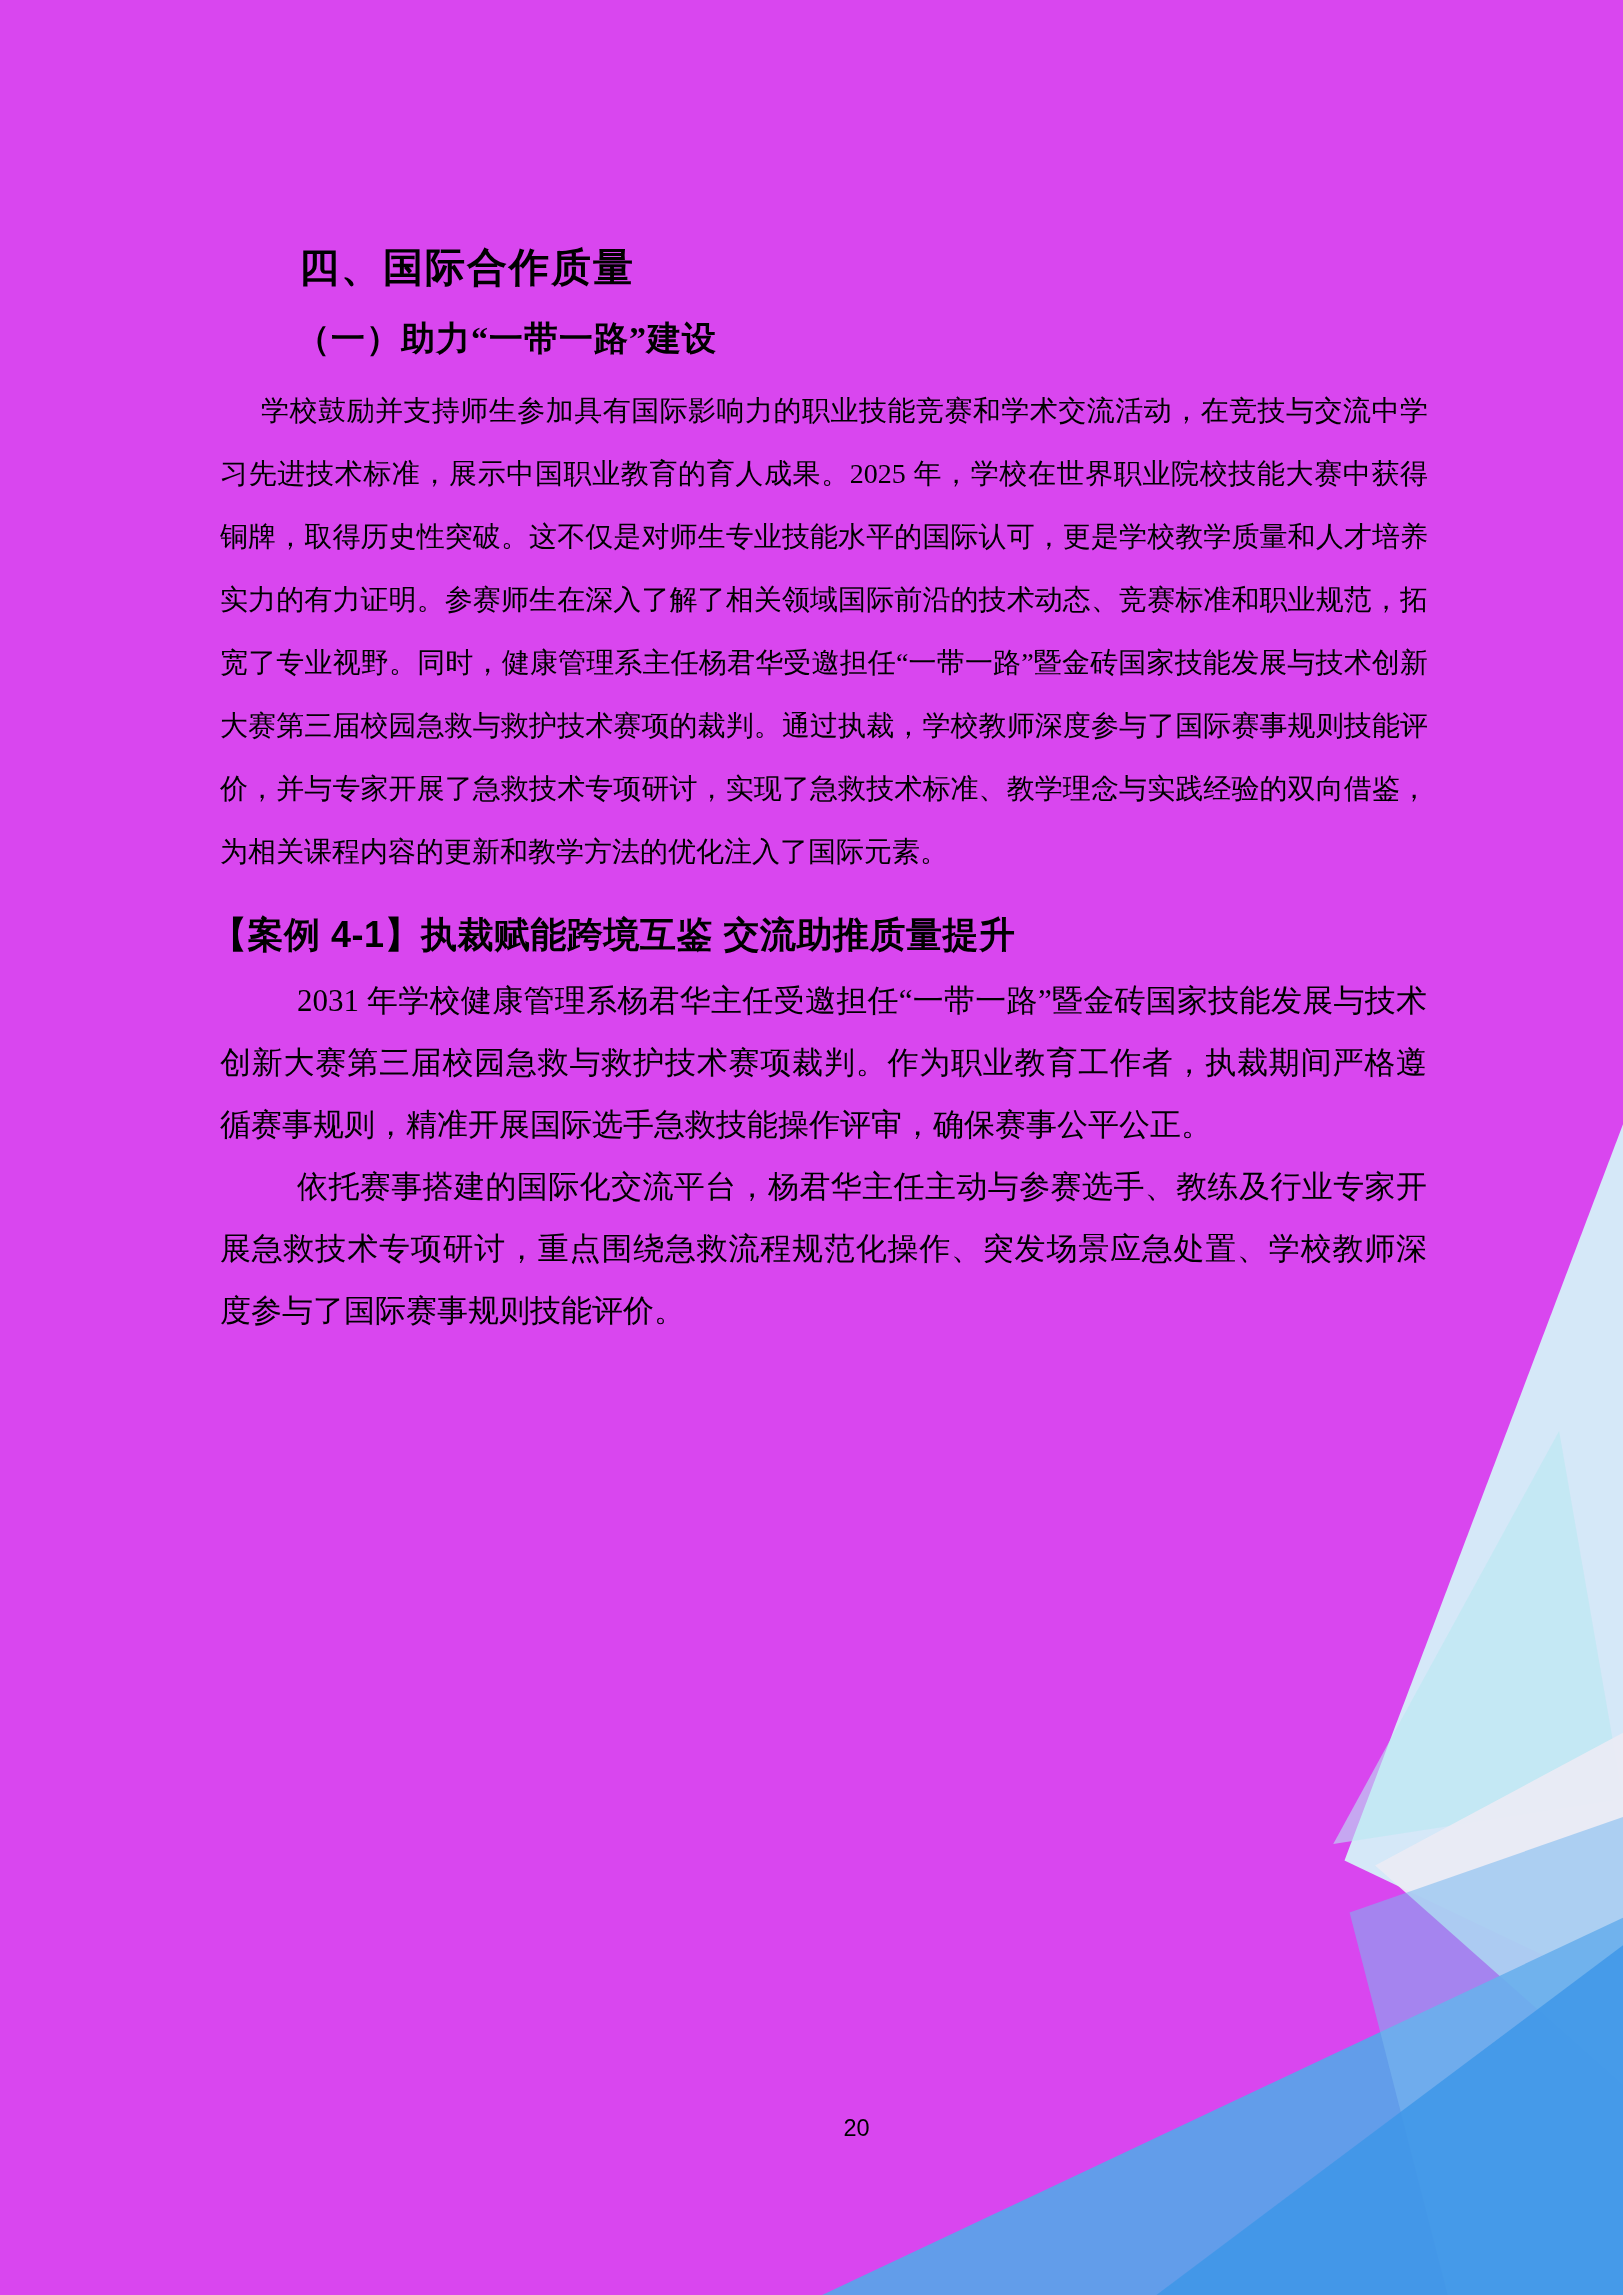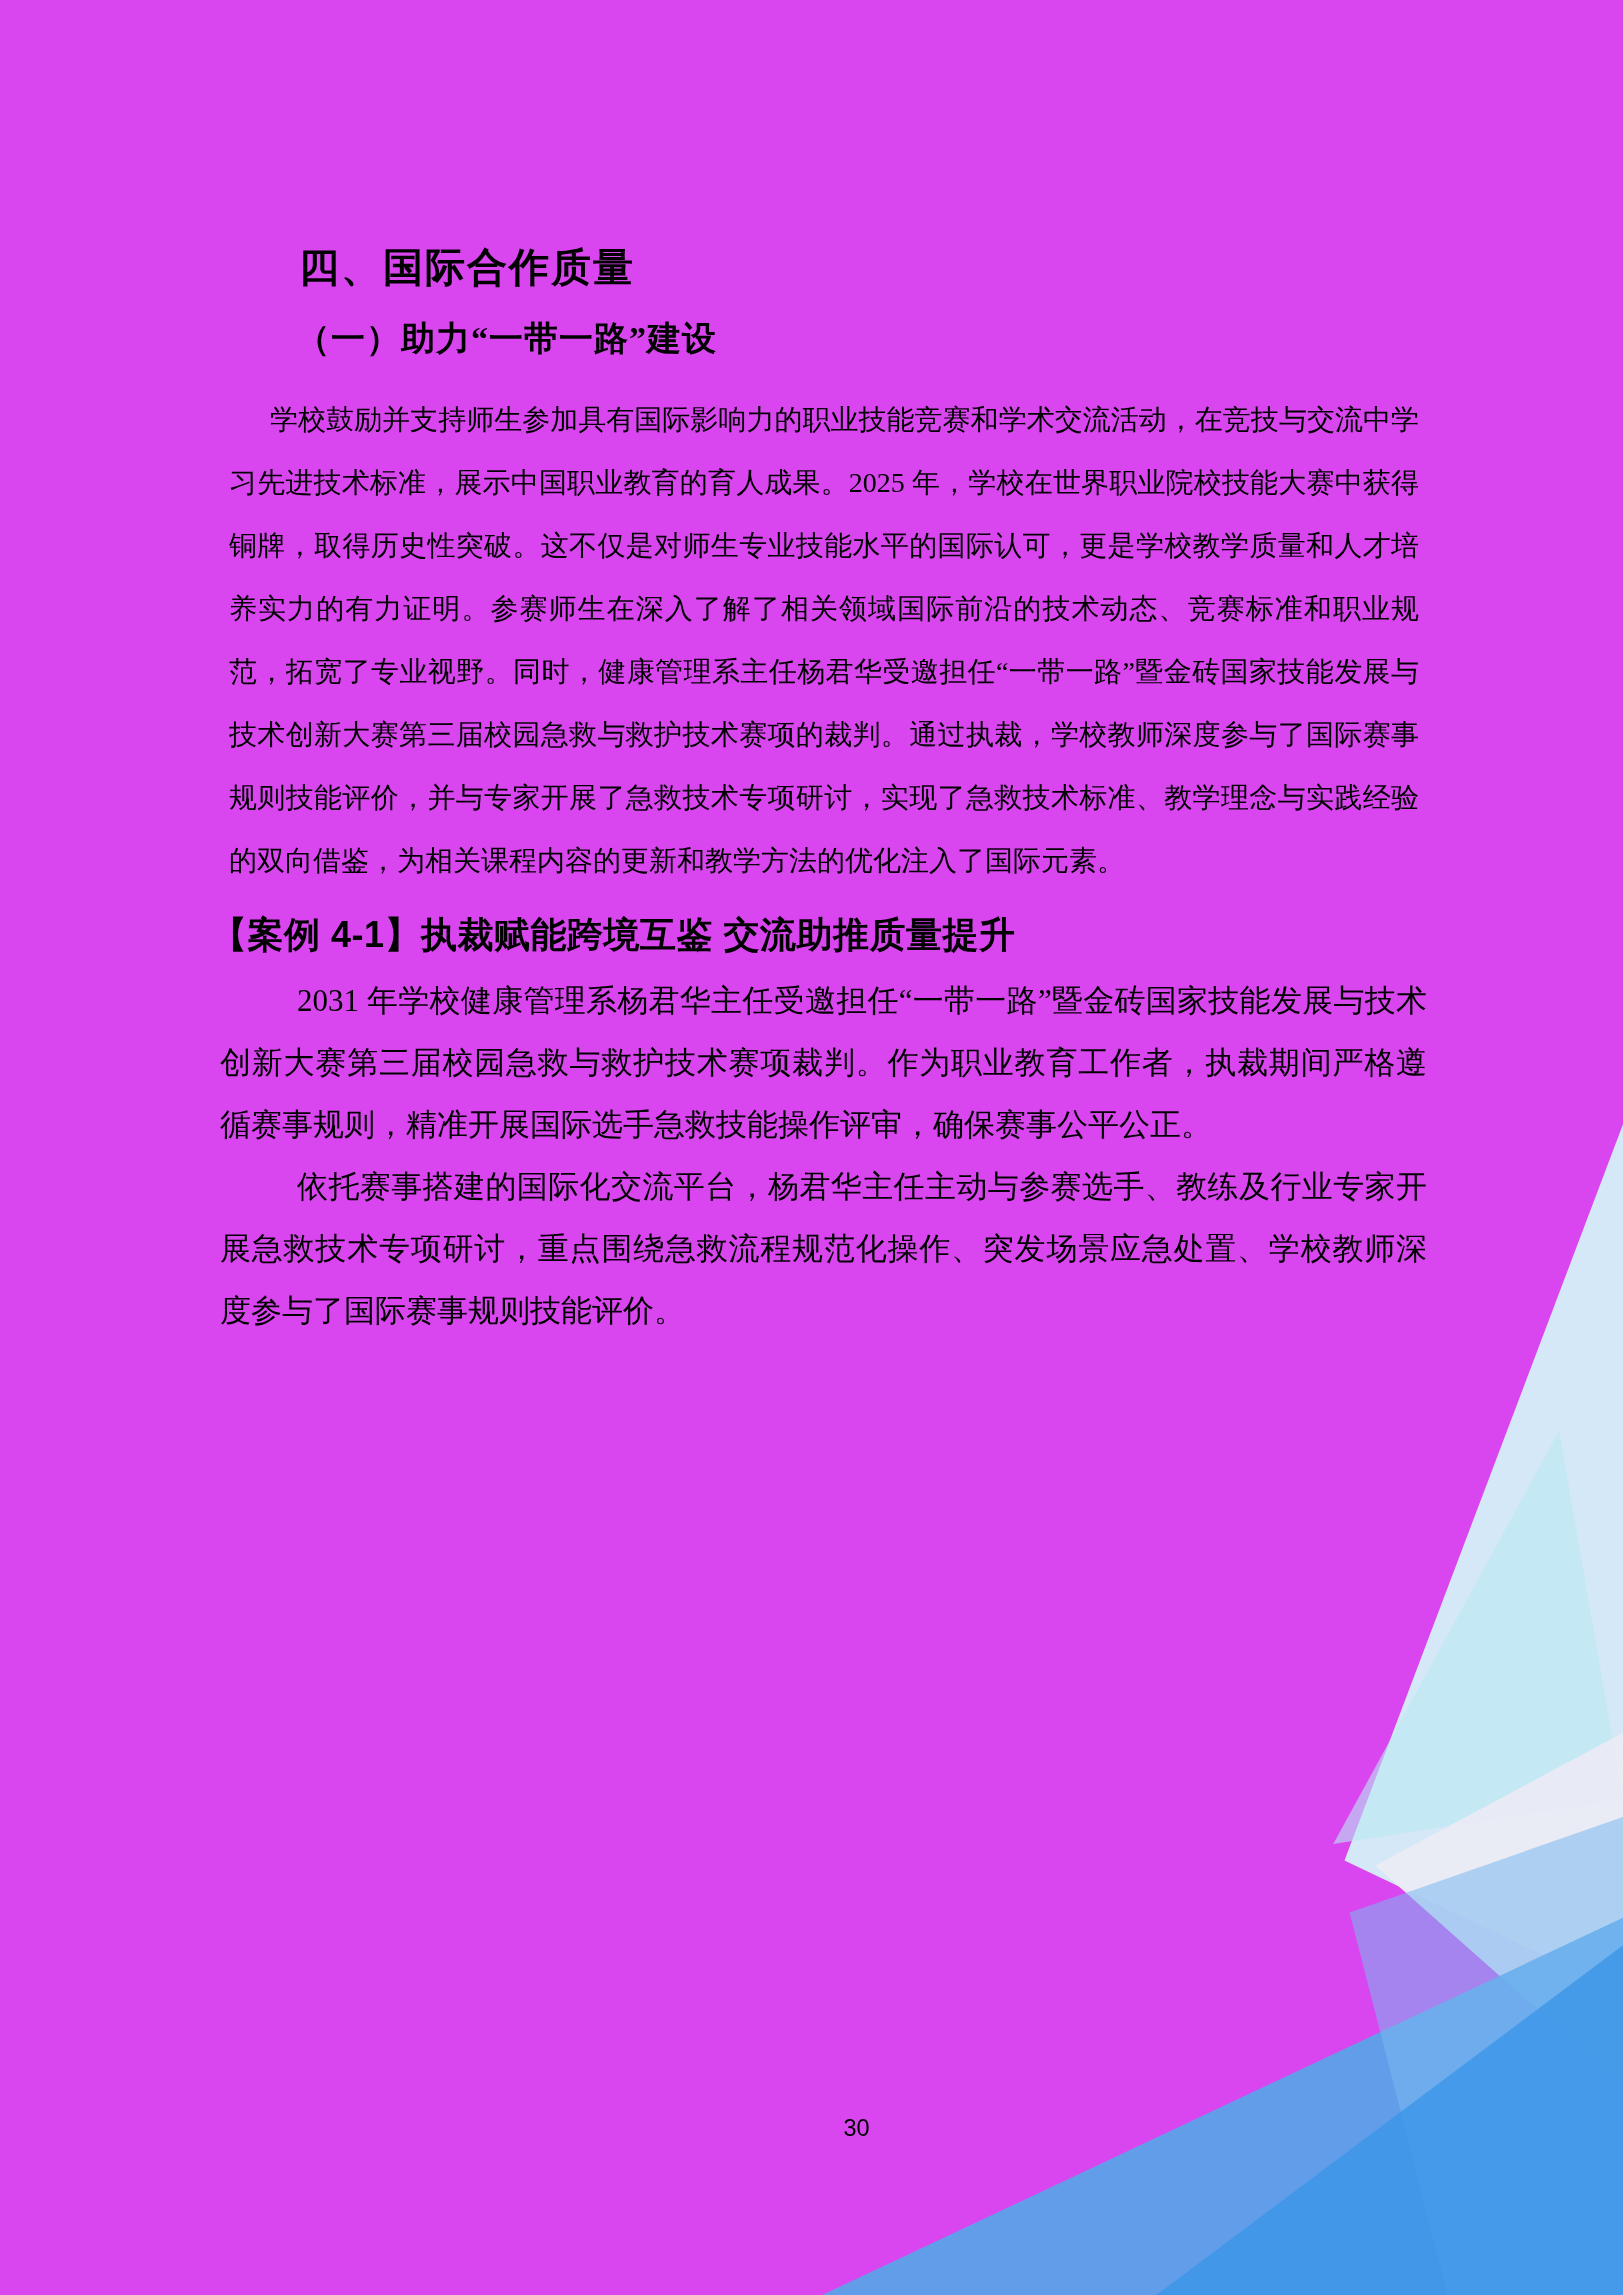--- a/index.html
+++ b/index.html
@@ -32,21 +32,21 @@
   }
   .intro{
     position:absolute;
     left:220px; top:379px;
     width:1208px;
     font-size:28px;
     line-height:63px;
     text-align:justify;
     text-justify:inter-ideograph;
   }
-  .intro p{margin:9px; text-indent:41px;}
+  .intro p{margin:0; text-indent:41px;}
   .case-heading{
     position:absolute;
     left:211px; top:911px;
     font-family:"Liberation Sans","DejaVu Sans",sans-serif;
     font-size:36px; font-weight:700;
     letter-spacing:0.5px;
     color:#000000;
     white-space:nowrap;
   }
   .case-block{
@@ -88,21 +88,21 @@
     <p>学校鼓励并支持师生参加具有国际影响力的职业技能竞赛和学术交流活动，在竞技与交流中学习先进技术标准，展示中国职业教育的育人成果。2025 年，学校在世界职业院校技能大赛中获得铜牌，取得历史性突破。这不仅是对师生专业技能水平的国际认可，更是学校教学质量和人才培养实力的有力证明。参赛师生在深入了解了相关领域国际前沿的技术动态、竞赛标准和职业规范，拓宽了专业视野。同时，健康管理系主任杨君华受邀担任“一带一路”暨金砖国家技能发展与技术创新大赛第三届校园急救与救护技术赛项的裁判。通过执裁，学校教师深度参与了国际赛事规则技能评价，并与专家开展了急救技术专项研讨，实现了急救技术标准、教学理念与实践经验的双向借鉴，为相关课程内容的更新和教学方法的优化注入了国际元素。</p>
   </div>
 
   <div class="case-heading">【案例 4-1】执裁赋能跨境互鉴  交流助推质量提升</div>
 
   <div class="case-block">
     <p>2031 年学校健康管理系杨君华主任受邀担任“一带一路”暨金砖国家技能发展与技术创新大赛第三届校园急救与救护技术赛项裁判。作为职业教育工作者，执裁期间严格遵循赛事规则，精准开展国际选手急救技能操作评审，确保赛事公平公正。</p>
     <p>依托赛事搭建的国际化交流平台，杨君华主任主动与参赛选手、教练及行业专家开展急救技术专项研讨，重点围绕急救流程规范化操作、突发场景应急处置、学校教师深度参与了国际赛事规则技能评价。</p>
   </div>
 
-  <div class="page-number">30</div>
+  <div class="page-number">20</div>
 
   <svg class="corner-decoration" viewBox="0 0 1675 2490" preserveAspectRatio="none" aria-hidden="true">
     <polygon points="1675,200 1675,1900 1130,1640" opacity="0.95" fill="#d5f1f8"></polygon>
     <polygon points="1108,1608 1550,800 1675,1520" opacity="0.6" fill="#b9e8f2"></polygon>
     <polygon points="1190,1650 1675,1390 1675,2080" opacity="0.95" fill="#eaebf4"></polygon>
     <polygon points="108,2490 1675,1752 1675,2490" opacity="0.92" fill="#58a5e9"></polygon>
     <polygon points="1675,1555 1140,1742 1332,2490 1675,2490" opacity="0.55" fill="#7ab8ee"></polygon>
     <polygon points="762,2490 1675,1806 1675,2490" opacity="0.85" fill="#3e96e8"></polygon>
   </svg>
 

